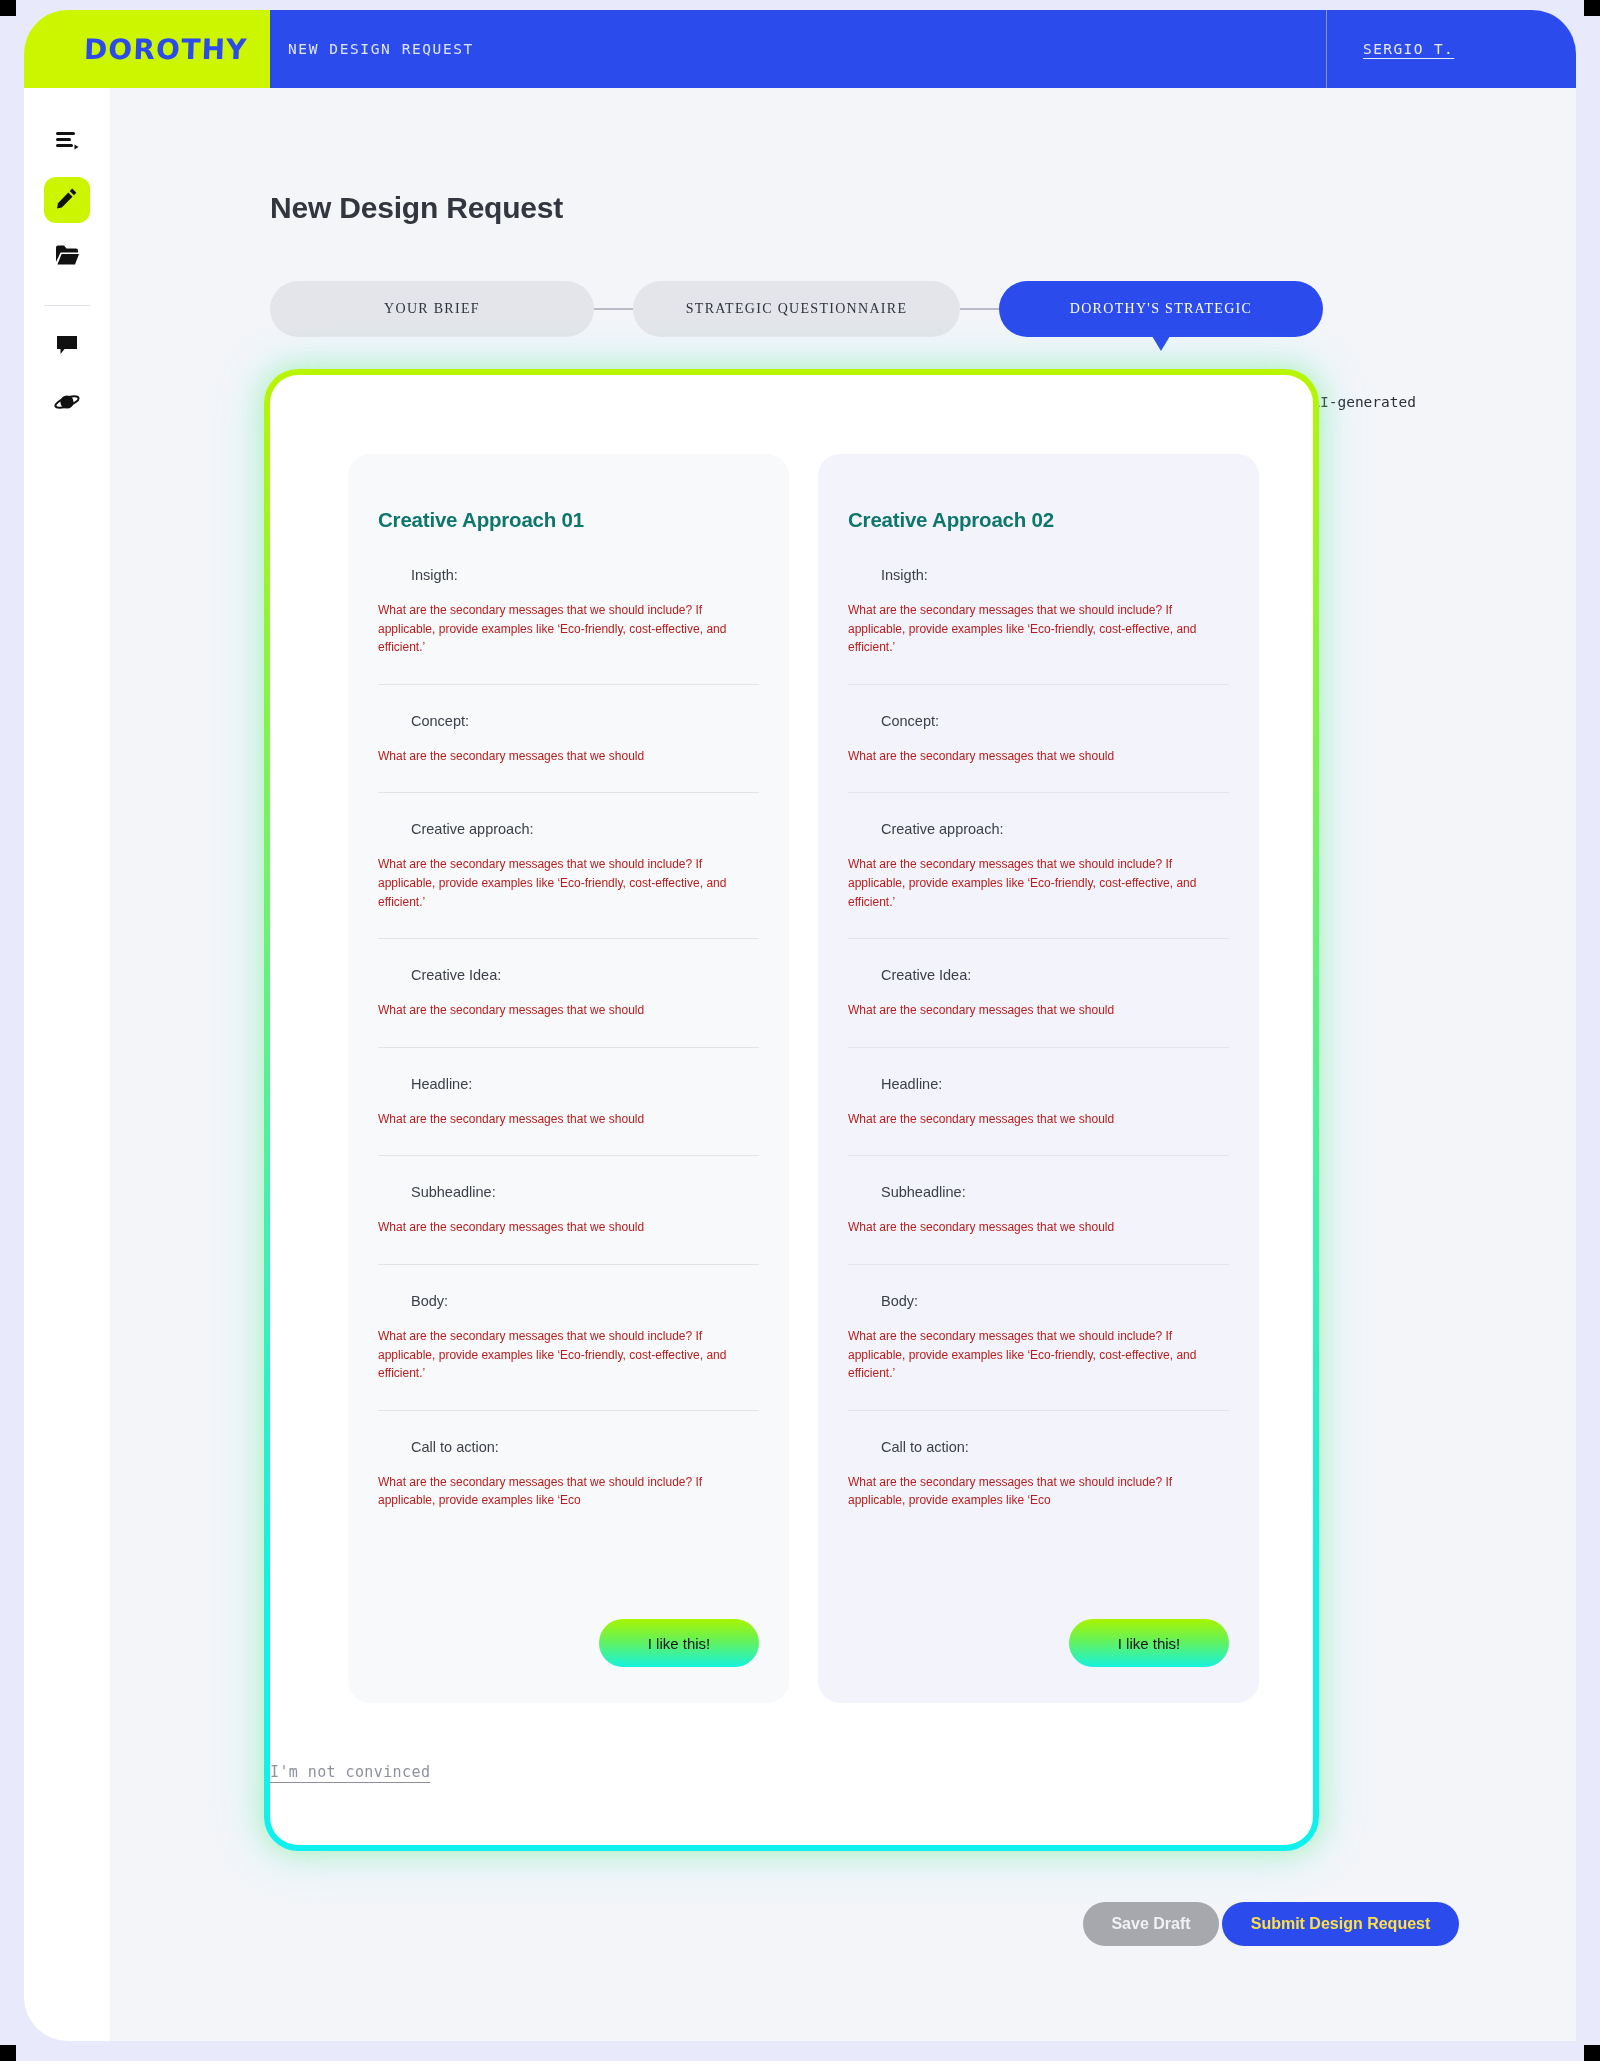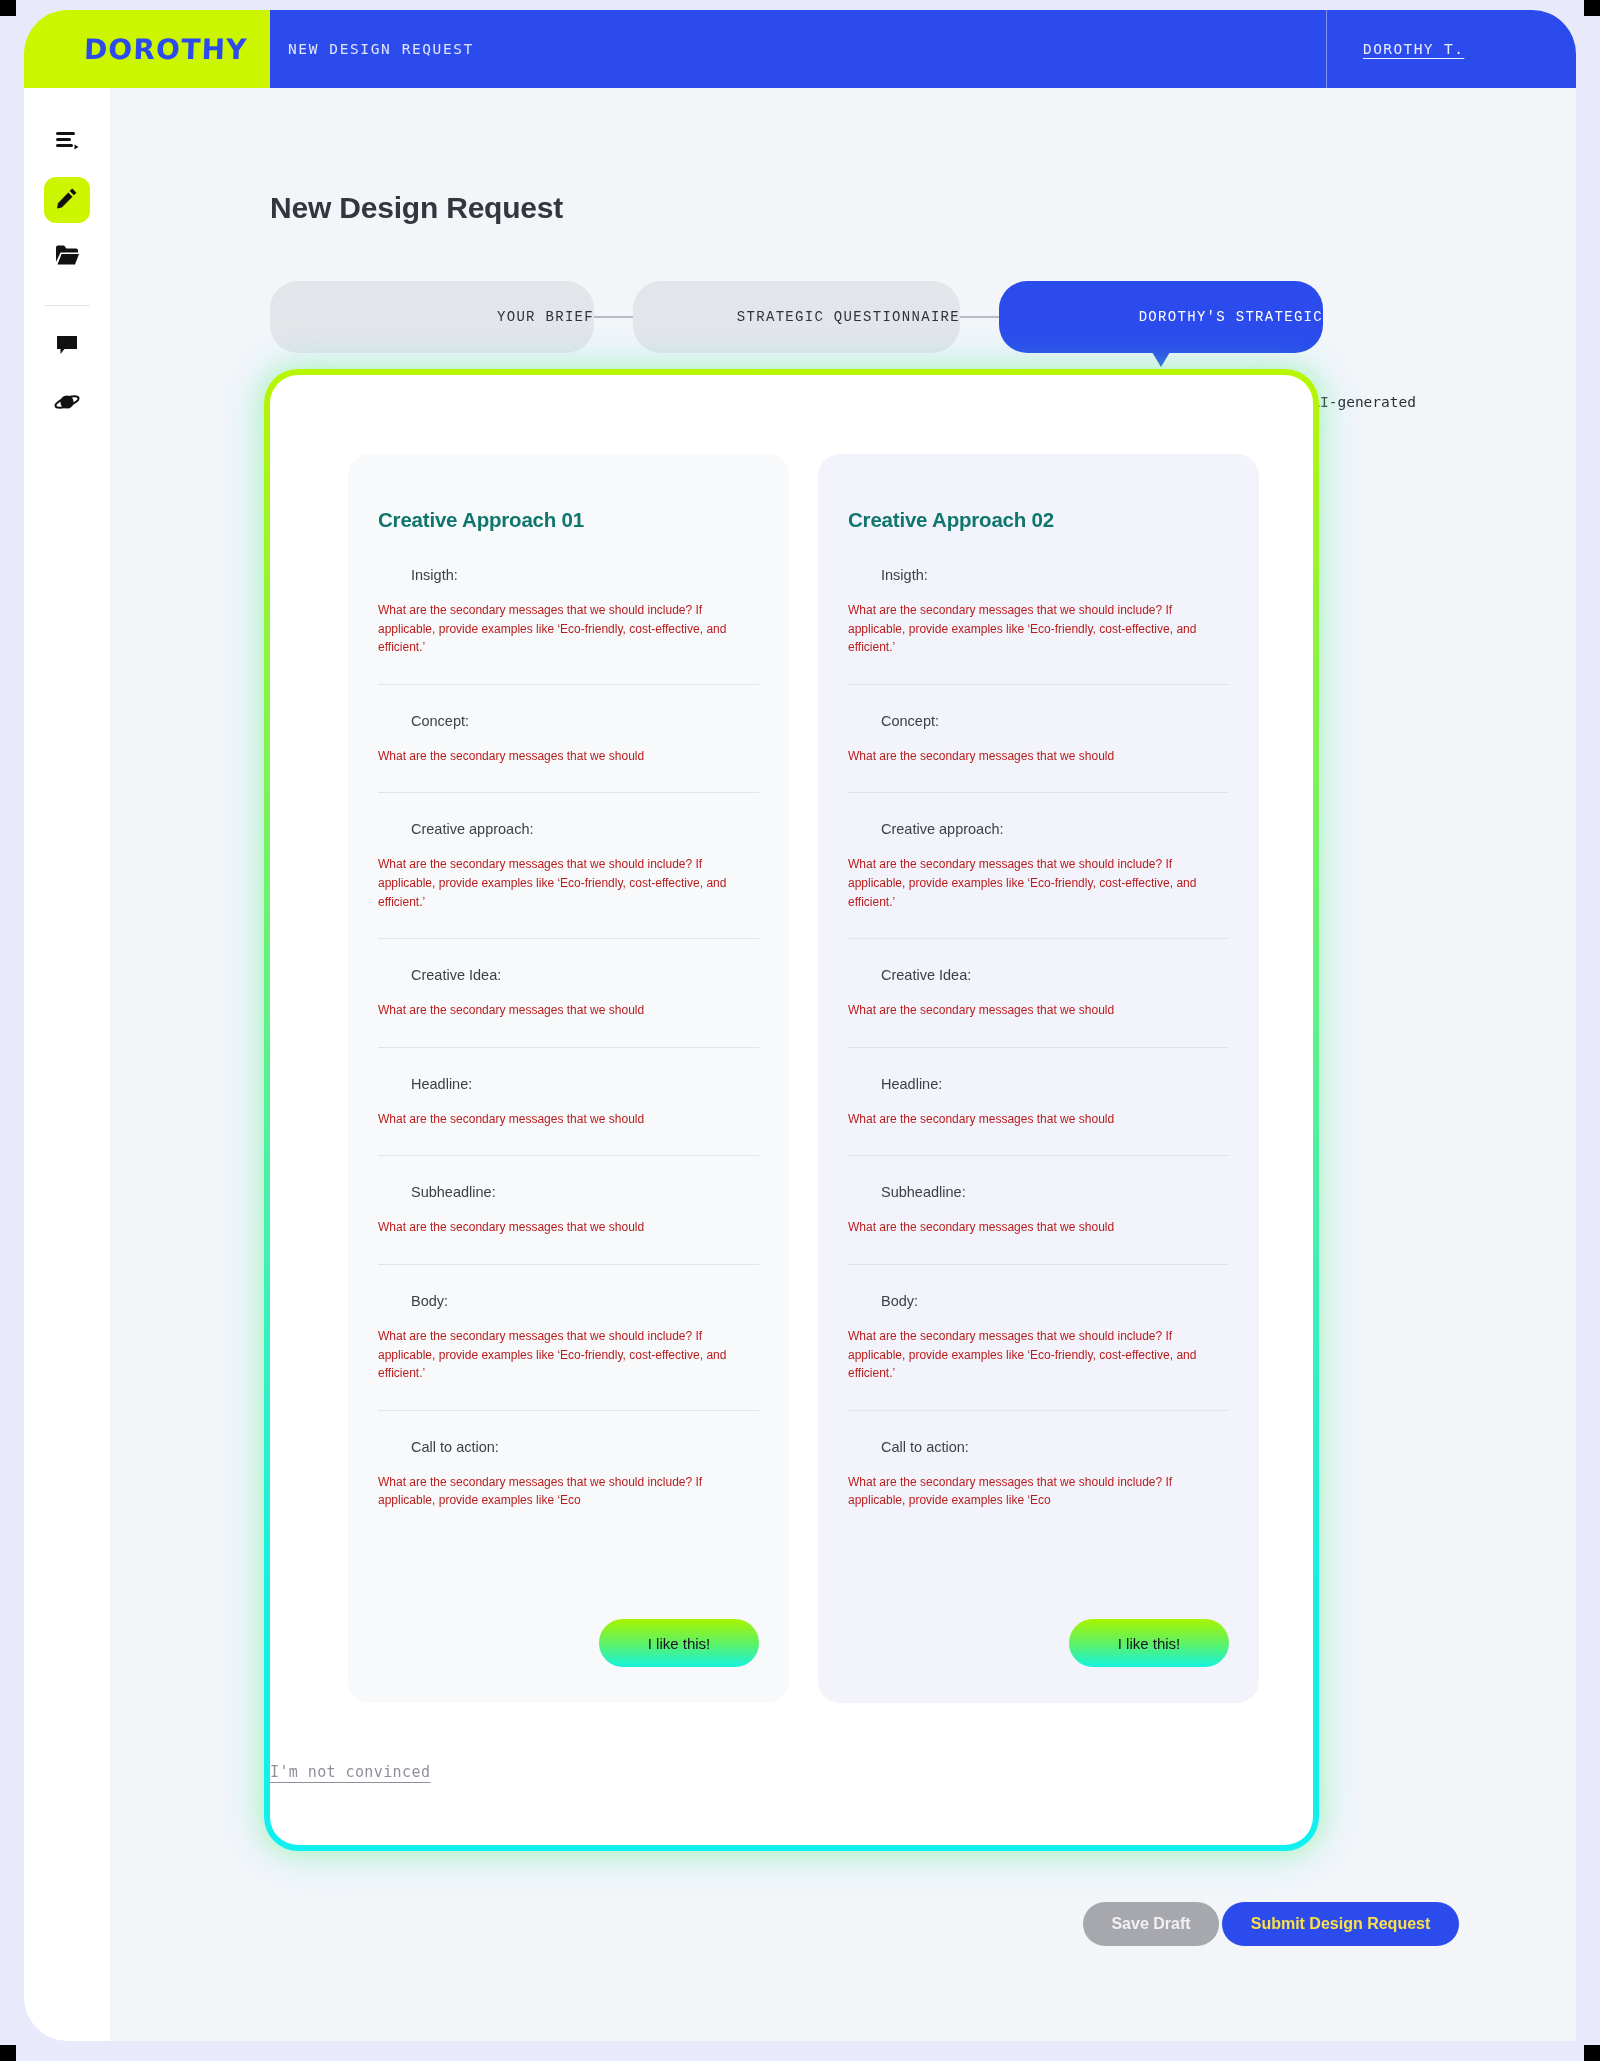--- a/index.html
+++ b/index.html
@@ -101,24 +101,24 @@
     font-size: 30px; font-weight: 700; color: #33363f;
     letter-spacing: -0.2px;
   }
 
   
   .stepper {
     position: absolute; left: 160px; top: 203px;
     display: flex; align-items: center;
   }
   .step {
-    height: 72px; border-radius: 28px;
-    display: flex; align-items: center; justify-content: flex-end;
+    height: 56px; border-radius: 28px;
+    display: flex; align-items: center; justify-content: center;
     background: #e4e5ea; color: #2f333c;
-    font-family: Liberation Mono, monospace;
+    font-family: Liberation Serif, serif;
     font-size: 14px; letter-spacing: 1.3px;
     cursor: pointer; position: relative;
   }
   .step.s1 { width: 324px; }
   .step.s2 { width: 327px; }
   .step.s3 { width: 324px; background: #2c4bed; color: #fff; }
   .step-line { width: 39px; height: 1.5px; background: #b9bcc6; }
   .step-caret {
     position: absolute; bottom: -14px; left: 50%;
     margin-left: -9px;
@@ -233,21 +233,21 @@
 <div class="corner br"></div>
 
 <div class="topbar">
   <div class="brand">
     <span class="brand-text">DOROTHY</span>
   </div>
   <div class="topbar-mid">
     <span class="topbar-mid-text">NEW DESIGN REQUEST</span>
   </div>
   <div class="topbar-user">
-    <span class="topbar-user-text">DOROTHY T.</span>
+    <span class="topbar-user-text">SERGIO T.</span>
   </div>
 </div>
 
 <div class="sidebar">
 
   <div class="side-ic">
     <span>
       <svg width="24" height="22" viewBox="0 0 24 22">
         <rect x="1" y="2" width="19" height="3" rx="1.5" fill="#111"></rect>
         <rect x="1" y="8" width="15" height="3" rx="1.5" fill="#111"></rect>

